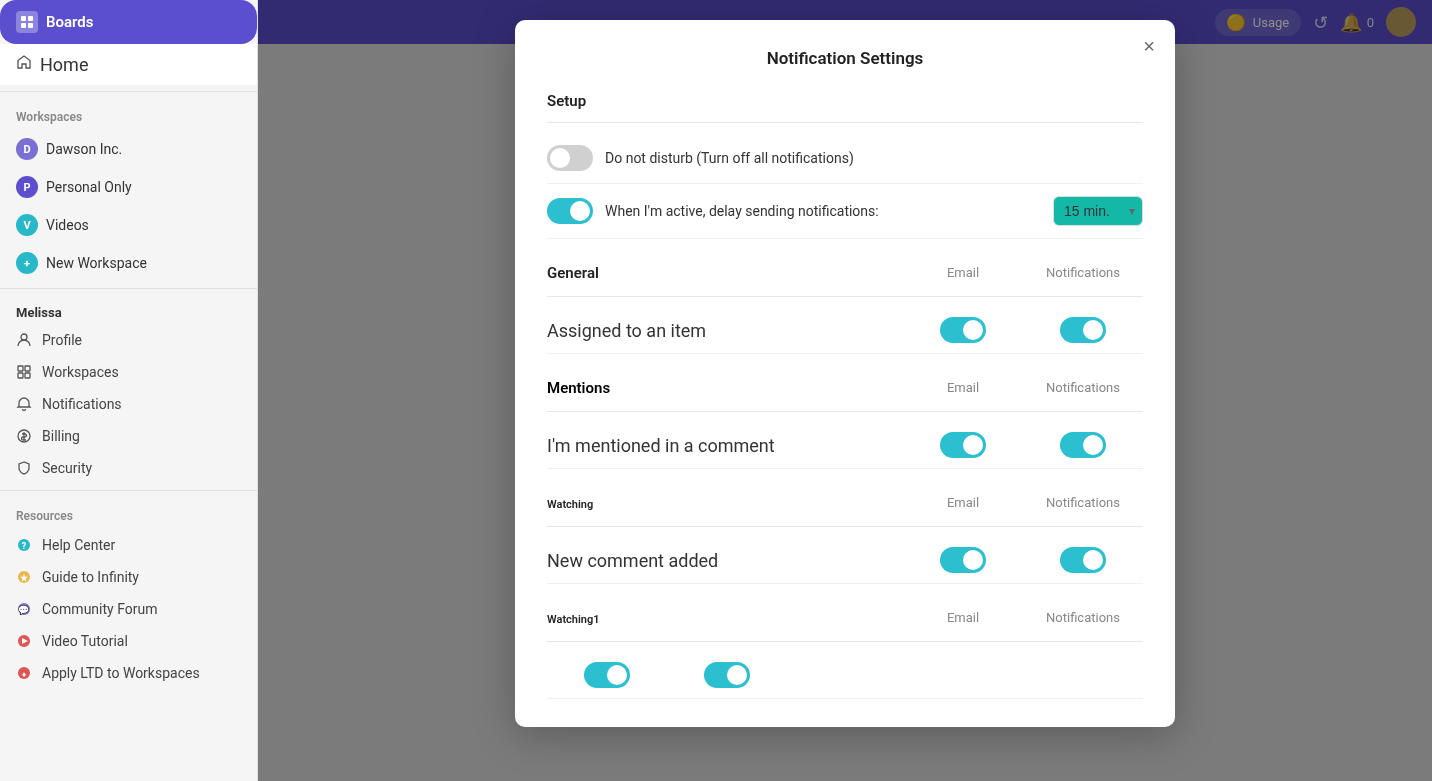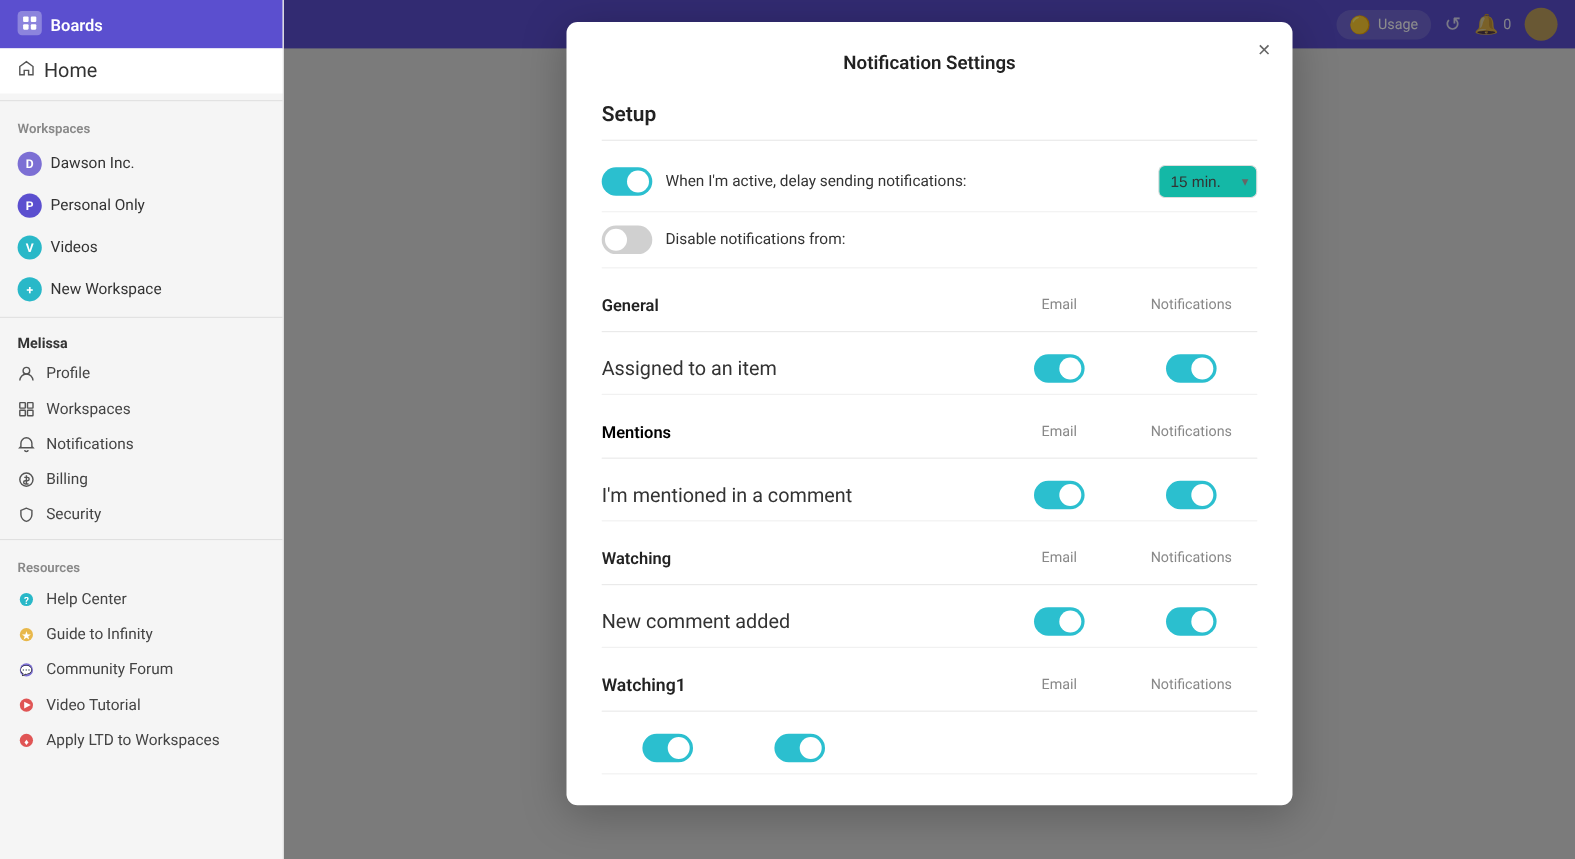--- a/index.html
+++ b/index.html
@@ -14,23 +14,24 @@
       display: flex;
       flex-direction: column;
       border-right: 1px solid #e0e0e0;
       overflow-y: auto;
     }
 
     .topbar {
       background: #5b4fcf;
       height: 44px;
       display: flex;
-      align-items: flex-end;
-      padding: 12px 16px;
+      align-items: center;
+      padding: 0 16px;
       gap: 8px;
+      border-radius: 16px;
     }
     .topbar-icon {
       width: 22px; height: 22px;
       background: rgba(255,255,255,0.3);
       border-radius: 4px;
       display: flex; align-items: center; justify-content: center;
       color: white; font-size: 13px;
     }
     .topbar-title { color: white; font-size: 15px; font-weight: 600; }
 
@@ -134,21 +135,21 @@
     }
 
     .modal-close {
       position: absolute; top: 16px; right: 20px;
       font-size: 20px; color: #666; cursor: pointer;
       background: none; border: none;
       line-height: 1;
     }
 
     .section-label {
-      font-size: 19px; font-weight: 600; color: #222;
+      font-size: 15px; font-weight: 600; color: #222;
       margin-bottom: 12px;
     }
 
     .divider { height: 1px; background: #e8e8e8; margin: 10px 0; }
 
     .setting-row {
       display: flex; align-items: center; justify-content: space-between;
       padding: 12px 0;
       border-bottom: 1px solid #f0f0f0;
     }
@@ -363,39 +364,39 @@
   </div>
 
   <div class="modal-overlay">
     <div class="modal">
       <button class="modal-close">×</button>
       <div class="modal-title">Notification Settings</div>
 
       <div class="section-label">Setup</div>
       <div class="divider"></div>
 
+      <div class="setting-row">
+        <div class="toggle-switch off"></div>
+        <span class="setting-label" style="margin-left:12px;">Do not disturb (Turn off all notifications)</span>
+      </div>
 
       <div class="setting-row">
         <div class="toggle-switch on"></div>
         <span class="setting-label" style="margin-left:12px;">When I'm active, delay sending notifications:</span>
         <div class="delay-wrapper">
           <select class="delay-select">
             <option>15 min.</option>
             <option>5 min.</option>
             <option>10 min.</option>
             <option>30 min.</option>
             <option>1 hr.</option>
           </select>
         </div>
       </div>
 
-      <div class="setting-row">
-        <div class="toggle-switch off"></div>
-        <span class="setting-label" style="margin-left:12px;">Disable notifications from:</span>
-      </div>
 
       <div style="margin-top:16px;">
         <div class="setting-header-row">
           <div style="flex:1;">
             <span style="font-size:15px;font-weight:600;color:#222;">General</span>
           </div>
           <div class="col-label">Email</div>
           <div class="col-label">Notifications</div>
         </div>
         <div class="divider"></div>
@@ -426,41 +427,41 @@
           </div>
           <div class="toggle-cell">
             <div class="toggle-switch on"></div>
           </div>
         </div>
       </div>
 
       <div style="margin-top:16px;">
         <div class="setting-header-row">
           <div style="flex:1;">
-            <span style="font-size:15px;font-weight:600;color:#222;">Watching</span>
+            <span style="font-size:11px;font-weight:600;color:#222;">Watching</span>
           </div>
           <div class="col-label">Email</div>
           <div class="col-label">Notifications</div>
         </div>
         <div class="divider"></div>
         <div class="setting-data-row">
           <span class="row-label">New comment added</span>
           <div class="toggle-cell">
             <div class="toggle-switch on"></div>
           </div>
           <div class="toggle-cell">
             <div class="toggle-switch on"></div>
           </div>
         </div>
       </div>
 
       <div style="margin-top:16px;">
         <div class="setting-header-row">
           <div style="flex:1;">
-            <span style="font-size:16px;font-weight:600;color:#222;">Watching1</span>
+            <span style="font-size:11px;font-weight:600;color:#222;">Watching1</span>
           </div>
           <div class="col-label">Email</div>
           <div class="col-label">Notifications</div>
         </div>
         <div class="divider"></div>
         <div class="setting-data-row">
           <div class="toggle-cell">
             <div class="toggle-switch on"></div>
           </div>
           <div class="toggle-cell">

